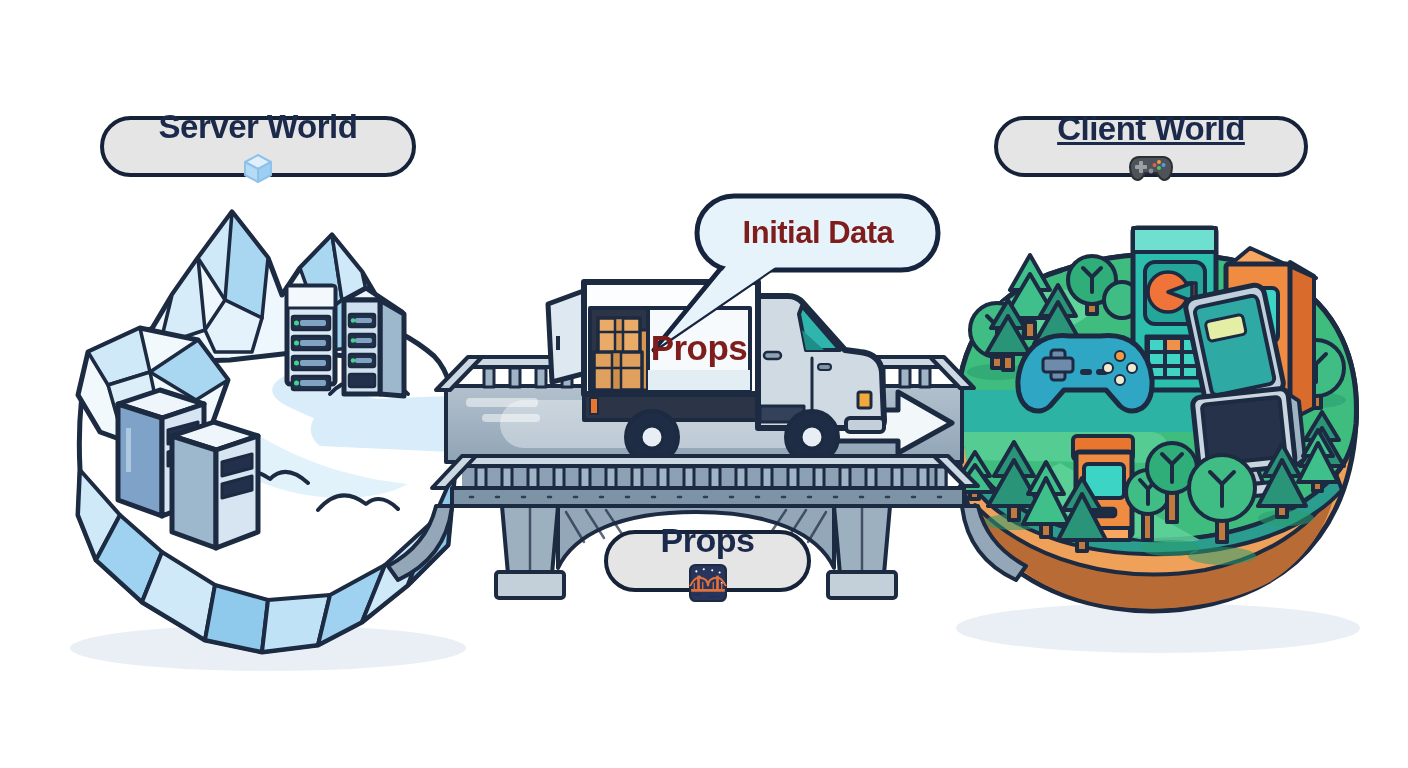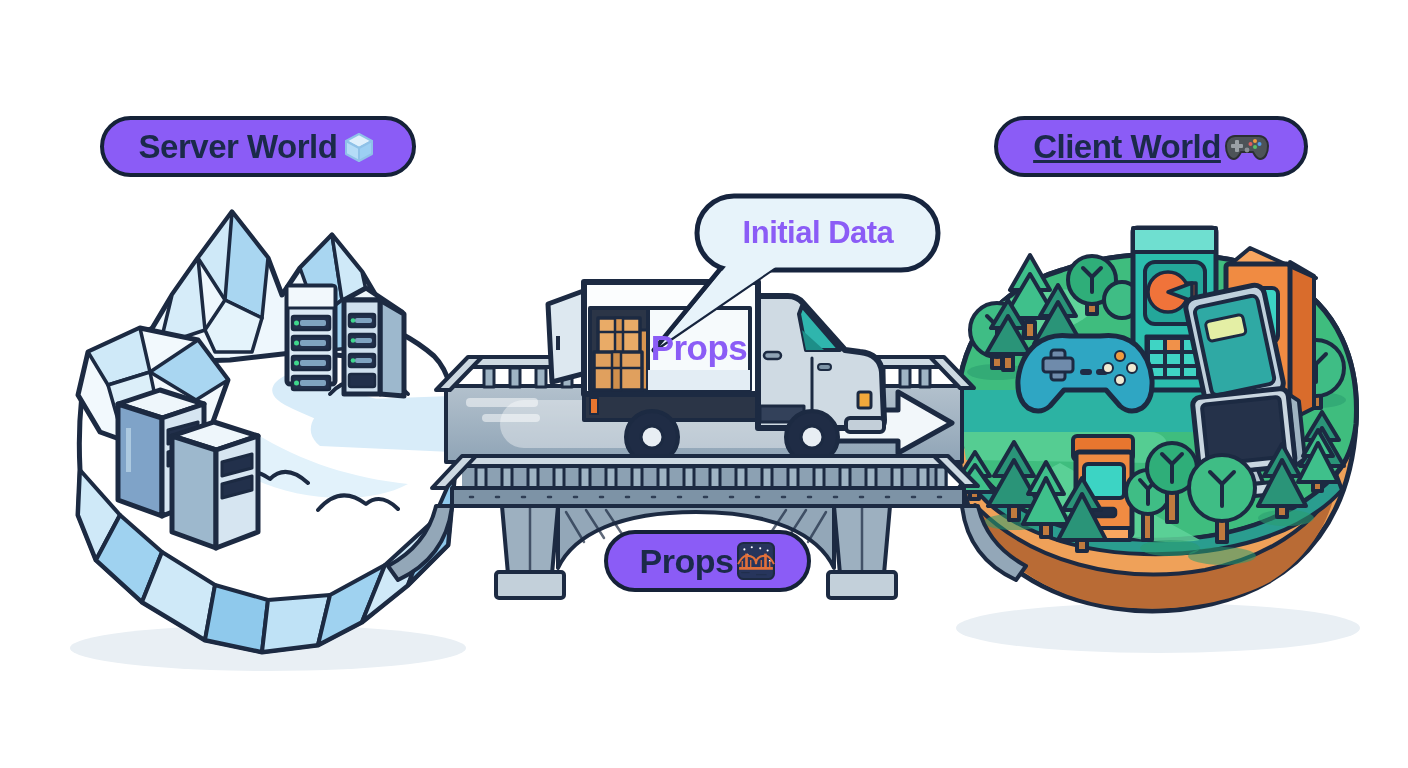--- a/index.html
+++ b/index.html
@@ -1,26 +1,26 @@
 <!DOCTYPE html>
 <html><head>
 <meta charset="utf-8">
 <style>
   html,body{margin:0;padding:0;background:#ffffff;}
   #stage{position:relative;width:1408px;height:768px;background:#ffffff;overflow:hidden;
          font-family:"Liberation Sans",sans-serif;}
   #scene-svg{position:absolute;left:0;top:0;}
   .pill{position:absolute;display:flex;align-items:center;justify-content:center;gap:4px;
-        background:#8b5cf6;border:4.5px solid #152238;border-radius:999px;box-sizing:border-box;
-        font-weight:700;font-size:33px;color:#1b2a4a;letter-spacing:-0.5px;}
+        background:#e5e5e5;border:4.5px solid #152238;border-radius:999px;box-sizing:border-box;
+        font-weight:700;font-size:33px;color:#1b2a4a;letter-spacing:-0.5px;flex-direction:column;}
   #pill-server{left:100px;top:116px;width:316px;height:61px;}
   #pill-client{left:994px;top:116px;width:314px;height:61px;text-decoration:underline;}
   #pill-props{left:604px;top:530px;width:207px;height:62px;font-size:34px;}
   .overlay-label{position:absolute;display:flex;align-items:center;justify-content:center;
-        font-weight:700;color:#8b5cf6;letter-spacing:-0.5px;}
+        font-weight:700;color:#7f1d1d;letter-spacing:-0.5px;}
   #bubble-label{left:697px;top:196px;width:242px;height:74px;font-size:31px;}
   #truck-label{left:646px;top:306px;width:106px;height:84px;font-size:35px;}
   .icon{display:inline-flex;flex:0 0 auto;}
 </style>
 </head>
 <body>
 
 <div id="stage">
 
 <svg id="scene-svg" width="1408" height="768" viewBox="0 0 1408 768" stroke-linejoin="round" stroke-linecap="round">

